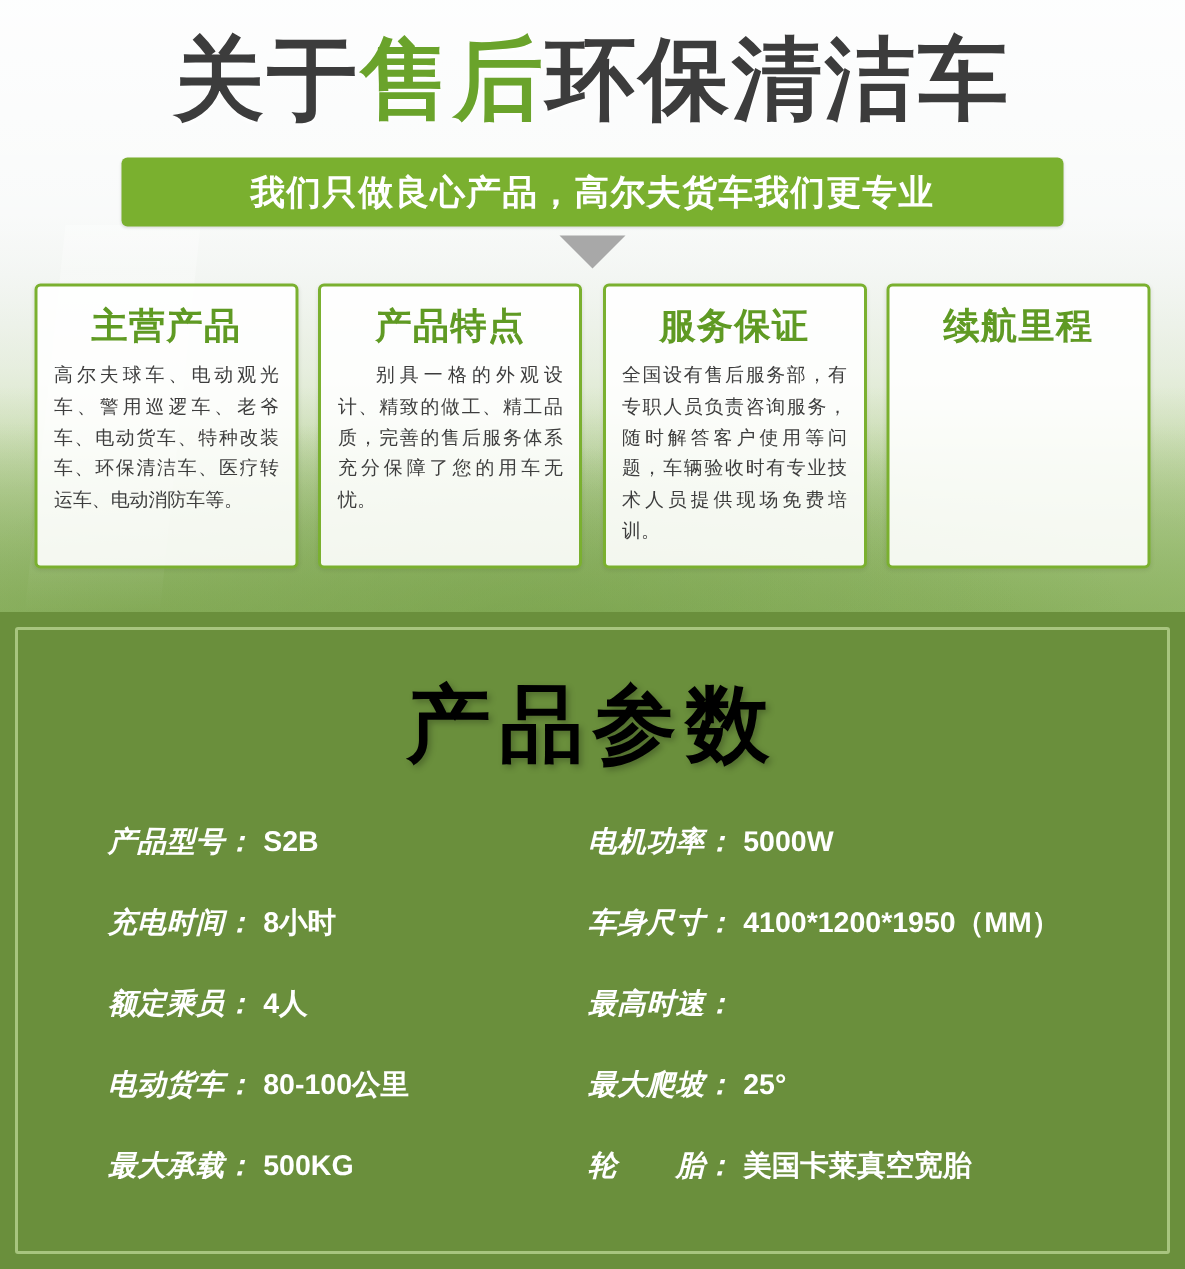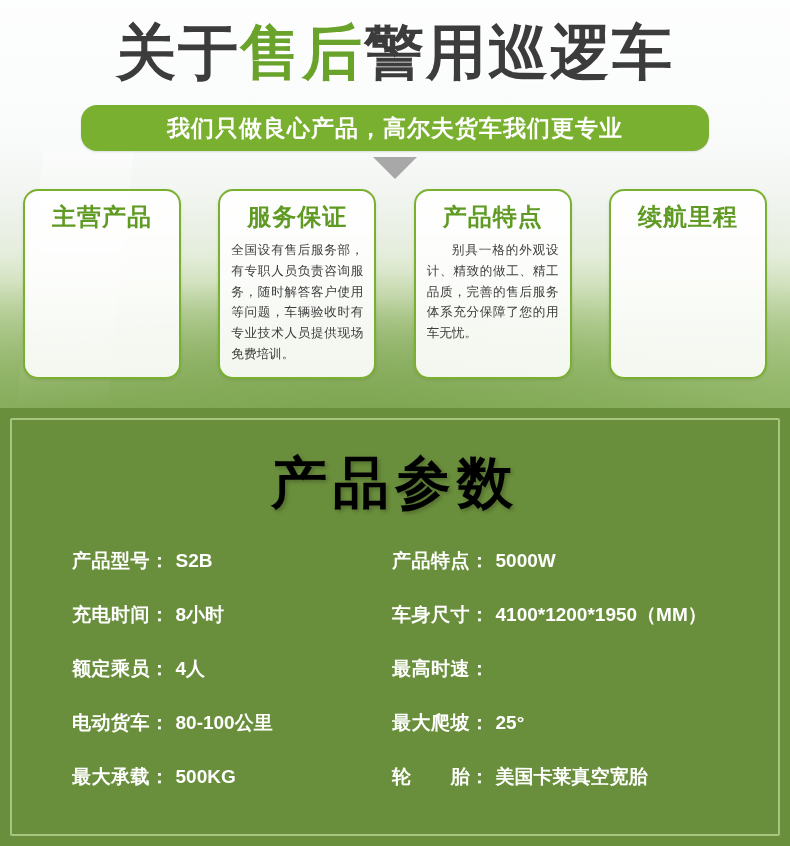--- a/index.html
+++ b/index.html
@@ -68,21 +68,21 @@
     text-align: right;
   }
 
   .subbar {
     position: relative;
     z-index: 3;
     margin: 18px auto 0;
     width: 628px;
     height: 46px;
     background: #7ab02f;
-    border-radius: 16px;
+    border-radius: 4px;
     display: flex;
     align-items: center;
     justify-content: center;
     color: #ffffff;
     font-size: 23px;
     font-weight: bold;
     letter-spacing: 1px;
     box-shadow: 0 1px 2px rgba(0,0,0,0.12);
   }
   .arrow-down {
@@ -98,25 +98,25 @@
 
   .cards {
     position: relative;
     z-index: 3;
     margin: 10px auto 0;
     width: 744px;
     display: flex;
     justify-content: space-between;
   }
   .card {
-    width: 158px;
+    width: 176px;
     min-height: 170px;
     background: rgba(255,255,255,0.90);
     border: 2px solid #7ab02f;
-    border-radius: 15px;
+    border-radius: 4px;
     box-sizing: border-box;
     padding: 10px 11px 12px;
     box-shadow: 0 1px 3px rgba(0,0,0,0.10);
   }
   .card-title {
     text-align: center;
     color: #5f9a23;
     font-size: 24px;
     font-weight: bold;
     letter-spacing: 1px;
@@ -169,79 +169,81 @@
   .param {
     display: flex;
     align-items: baseline;
     color: #ffffff;
     font-size: 19px;
     font-weight: bold;
     white-space: nowrap;
   }
   .param .lbl {
     letter-spacing: 0.5px;
+    font-style: italic;
   }
   .param .val {
     margin-left: 6px;
     font-weight: bold;
     text-align: right;
   }
 </style>
 </head>
 <body>
 
 <div class="page">
 
   <div class="top">
 
     <div class="headline">
-      <span>关于</span><span class="accent">售后</span><span>警用巡逻车</span>
+      <span>关于</span><span class="accent">售后</span><span>环保清洁车</span>
     </div>
 
     <div class="subbar">
       <span>我们只做良心产品，高尔夫货车我们更专业</span>
     </div>
 
     <div class="arrow-down"></div>
 
     <div class="cards">
 
       <div class="card">
         <div class="card-title">主营产品</div>
+        <div class="card-body">高尔夫球车、电动观光车、警用巡逻车、老爷车、电动货车、特种改装车、环保清洁车、医疗转运车、电动消防车等。</div>
+      </div>
+
+      <div class="card">
+        <div class="card-title">产品特点</div>
+        <div class="card-body indent">别具一格的外观设计、精致的做工、精工品质，完善的售后服务体系充分保障了您的用车无忧。</div>
       </div>
 
       <div class="card">
         <div class="card-title">服务保证</div>
         <div class="card-body">全国设有售后服务部，有专职人员负责咨询服务，随时解答客户使用等问题，车辆验收时有专业技术人员提供现场免费培训。</div>
-      </div>
-
-      <div class="card">
-        <div class="card-title">产品特点</div>
-        <div class="card-body indent">别具一格的外观设计、精致的做工、精工品质，完善的售后服务体系充分保障了您的用车无忧。</div>
       </div>
 
       <div class="card">
         <div class="card-title">续航里程</div>
       </div>
 
     </div>
   </div>
 
   <div class="bottom">
     <div class="bottom-inner">
       <div class="params-title">产品参数</div>
 
       <div class="params-grid">
 
         <div class="param">
           <span class="lbl">产品型号：</span>
           <span class="val">S2B</span>
         </div>
         <div class="param">
-          <span class="lbl">产品特点：</span>
+          <span class="lbl">电机功率：</span>
           <span class="val">5000W</span>
         </div>
 
         <div class="param">
           <span class="lbl">充电时间：</span>
           <span class="val">8小时</span>
         </div>
         <div class="param">
           <span class="lbl">车身尺寸：</span>
           <span class="val">4100*1200*1950（MM）</span>

